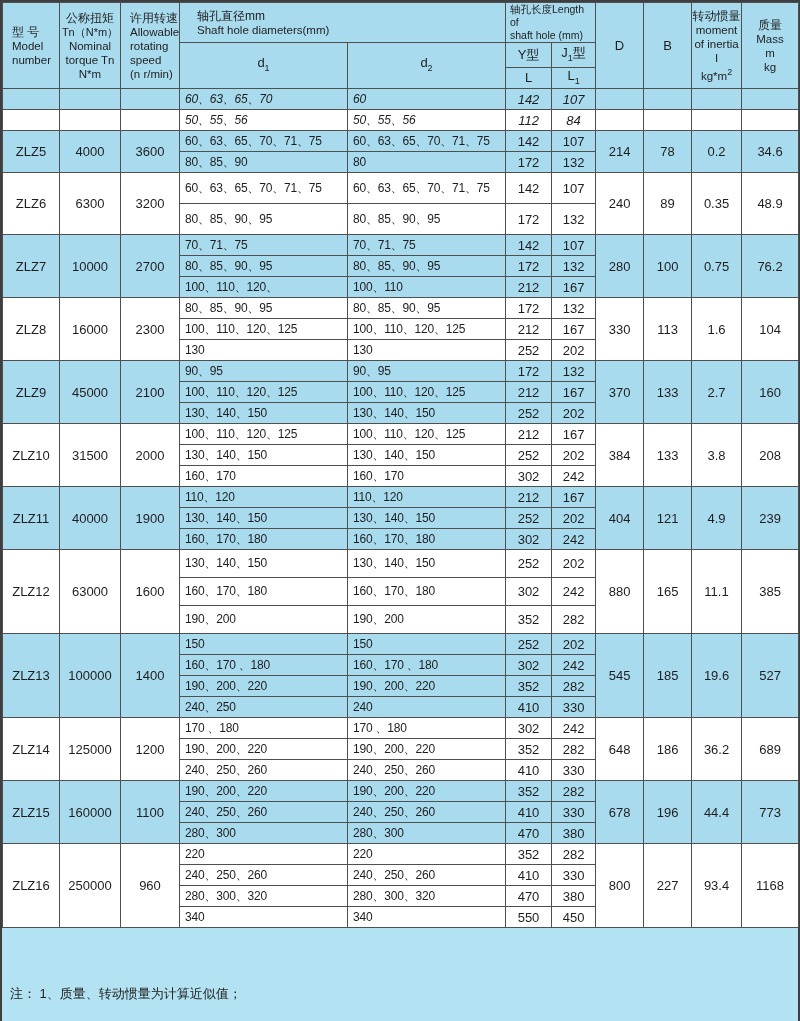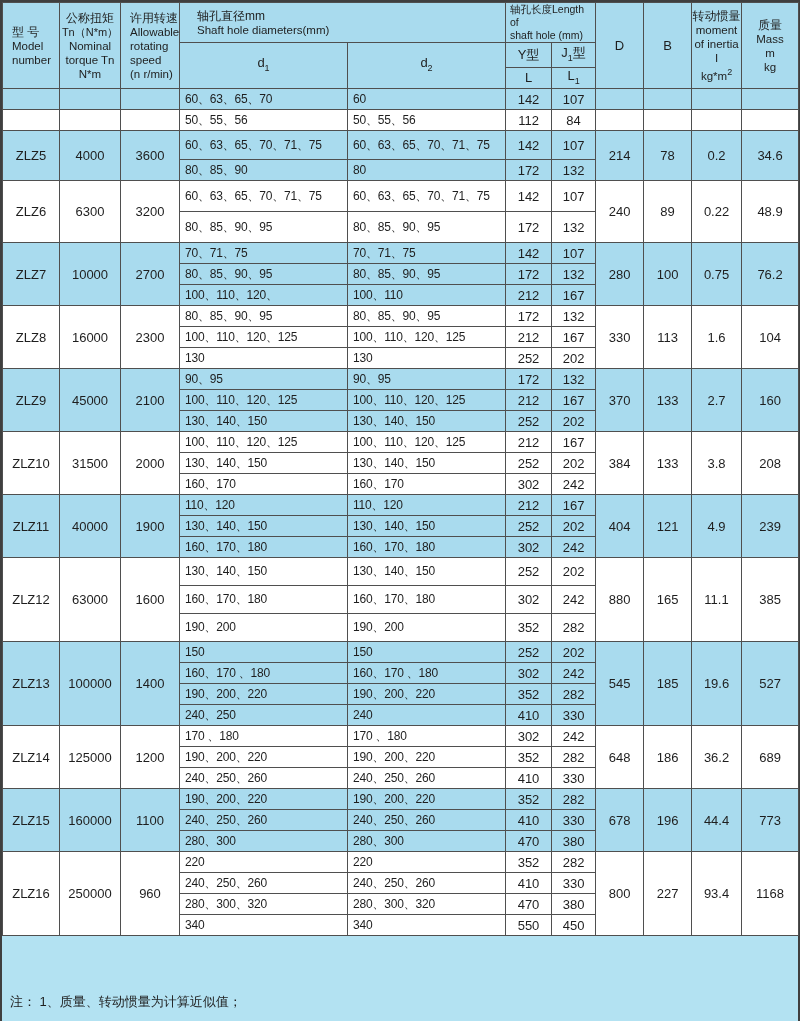--- a/index.html
+++ b/index.html
@@ -98,47 +98,47 @@
         <th rowspan="2" class="sub-hd"><span>d</span><sub>2</sub></th>
         <th class="sub-hd">Y型</th>
         <th class="sub-hd"><span>J</span><sub>1</sub><span>型</span></th>
       </tr>
       <tr style="height:21px">
         <th class="sub-hd">L</th>
         <th class="sub-hd"><span>L</span><sub>1</sub></th>
       </tr>
     </thead>
     <tbody id="tbody">
-        <tr class="g-blue" style="height: 21px;">
+        <tr class="g-blue" style="height: 21px; font-style: italic;">
           <td class="c-num"></td>
           <td class="c-num"></td>
           <td class="c-num"></td>
           <td class="c-list">60、63、65、70</td>
           <td class="c-list">60</td>
           <td class="c-num">142</td>
           <td class="c-num">107</td>
           <td class="c-num"></td>
           <td class="c-num"></td>
           <td class="c-num"></td>
           <td class="c-num"></td>
         </tr>
-        <tr class="g-white" style="height: 21px;">
+        <tr class="g-white" style="height: 21px; font-style: italic;">
           <td class="c-num"></td>
           <td class="c-num"></td>
           <td class="c-num"></td>
           <td class="c-list">50、55、56</td>
           <td class="c-list">50、55、56</td>
           <td class="c-num">112</td>
           <td class="c-num">84</td>
           <td class="c-num"></td>
           <td class="c-num"></td>
           <td class="c-num"></td>
           <td class="c-num"></td>
         </tr>
-        <tr class="g-blue" style="height: 29px;">
+        <tr class="g-blue" style="height: 21px;">
           <td rowspan="2" class="c-num">ZLZ5</td>
           <td rowspan="2" class="c-num">4000</td>
           <td rowspan="2" class="c-num">3600</td>
           <td class="c-list">60、63、65、70、71、75</td>
           <td class="c-list">60、63、65、70、71、75</td>
           <td class="c-num">142</td>
           <td class="c-num">107</td>
           <td rowspan="2" class="c-num">214</td>
           <td rowspan="2" class="c-num">78</td>
           <td rowspan="2" class="c-num">0.2</td>
@@ -153,21 +153,21 @@
         <tr class="g-white" style="height: 31px;">
           <td rowspan="2" class="c-num">ZLZ6</td>
           <td rowspan="2" class="c-num">6300</td>
           <td rowspan="2" class="c-num">3200</td>
           <td class="c-list">60、63、65、70、71、75</td>
           <td class="c-list">60、63、65、70、71、75</td>
           <td class="c-num">142</td>
           <td class="c-num">107</td>
           <td rowspan="2" class="c-num">240</td>
           <td rowspan="2" class="c-num">89</td>
-          <td rowspan="2" class="c-num">0.22</td>
+          <td rowspan="2" class="c-num">0.35</td>
           <td rowspan="2" class="c-num">48.9</td>
         </tr>
         <tr class="g-white" style="height: 31px;">
           <td class="c-list">80、85、90、95</td>
           <td class="c-list">80、85、90、95</td>
           <td class="c-num">172</td>
           <td class="c-num">132</td>
         </tr>
         <tr class="g-blue" style="height: 21px;">
           <td rowspan="3" class="c-num">ZLZ7</td>

